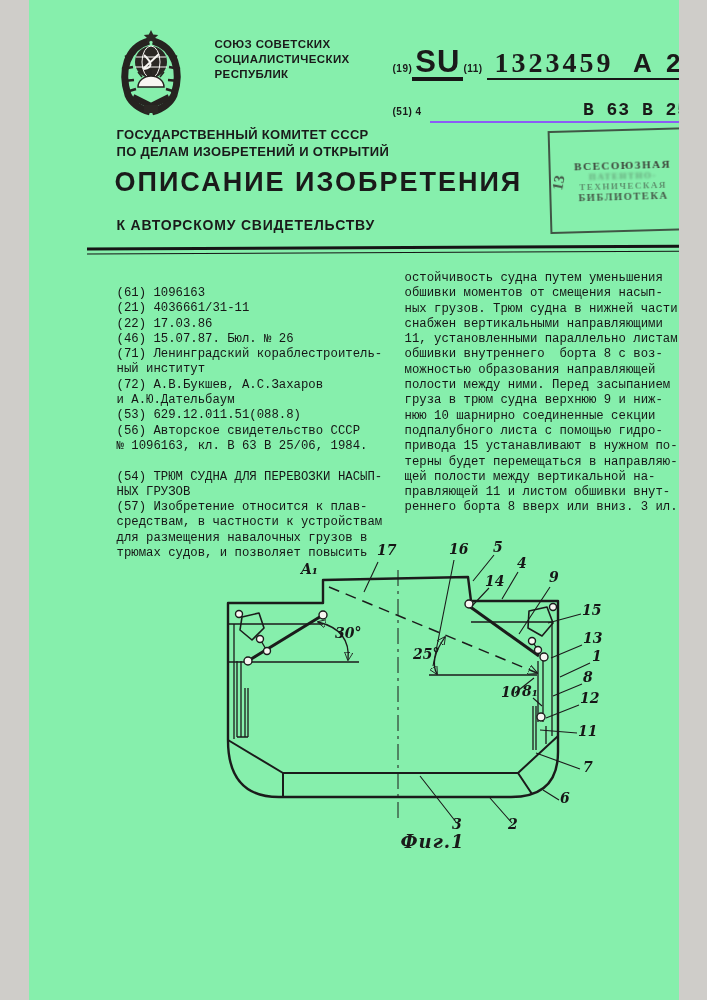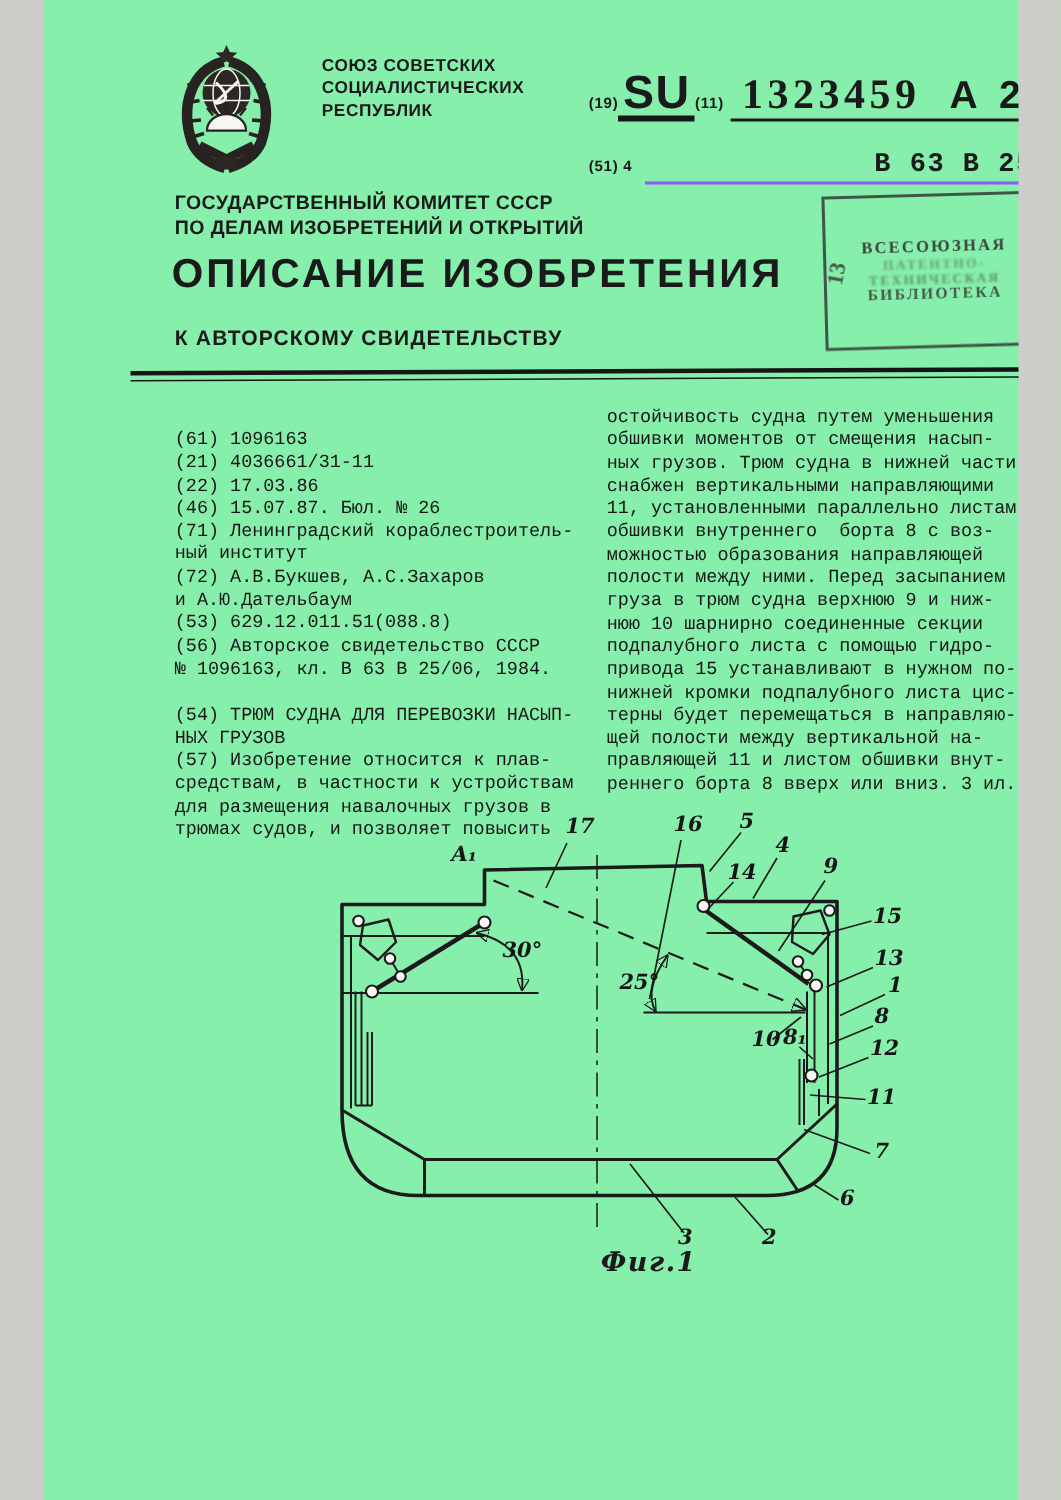--- a/index.html
+++ b/index.html
@@ -174,21 +174,20 @@
       <div class="tline">ных грузов. Трюм судна в нижней части</div>
       <div class="tline">снабжен вертикальными направляющими</div>
       <div class="tline">11, установленными параллельно листам</div>
       <div class="tline">обшивки внутреннего  борта 8 с воз-</div>
       <div class="tline">можностью образования направляющей</div>
       <div class="tline">полости между ними. Перед засыпанием</div>
       <div class="tline">груза в трюм судна верхнюю 9 и ниж-</div>
       <div class="tline">нюю 10 шарнирно соединенные секции</div>
       <div class="tline">подпалубного листа с помощью гидро-</div>
       <div class="tline">привода 15 устанавливают в нужном по-</div>
-      <div class="tline">нижней кромки подпалубного листа цис-</div>
       <div class="tline">терны будет перемещаться в направляю-</div>
       <div class="tline">щей полости между вертикальной на-</div>
       <div class="tline">правляющей 11 и листом обшивки внут-</div>
       <div class="tline">реннего борта 8 вверх или вниз. 3 ил.</div>
     </div>
 
   <svg class="fig" id="fig-svg" viewBox="0 0 430 310">
     <defs>
       <marker id="arr" viewBox="0 0 10 10" refX="9" refY="5" markerWidth="6.5" markerHeight="6.5" orient="auto-start-reverse">
         <path d="M0,0 L10,5 L0,10 Z" fill="#1b1b1b" stroke="none"></path>

